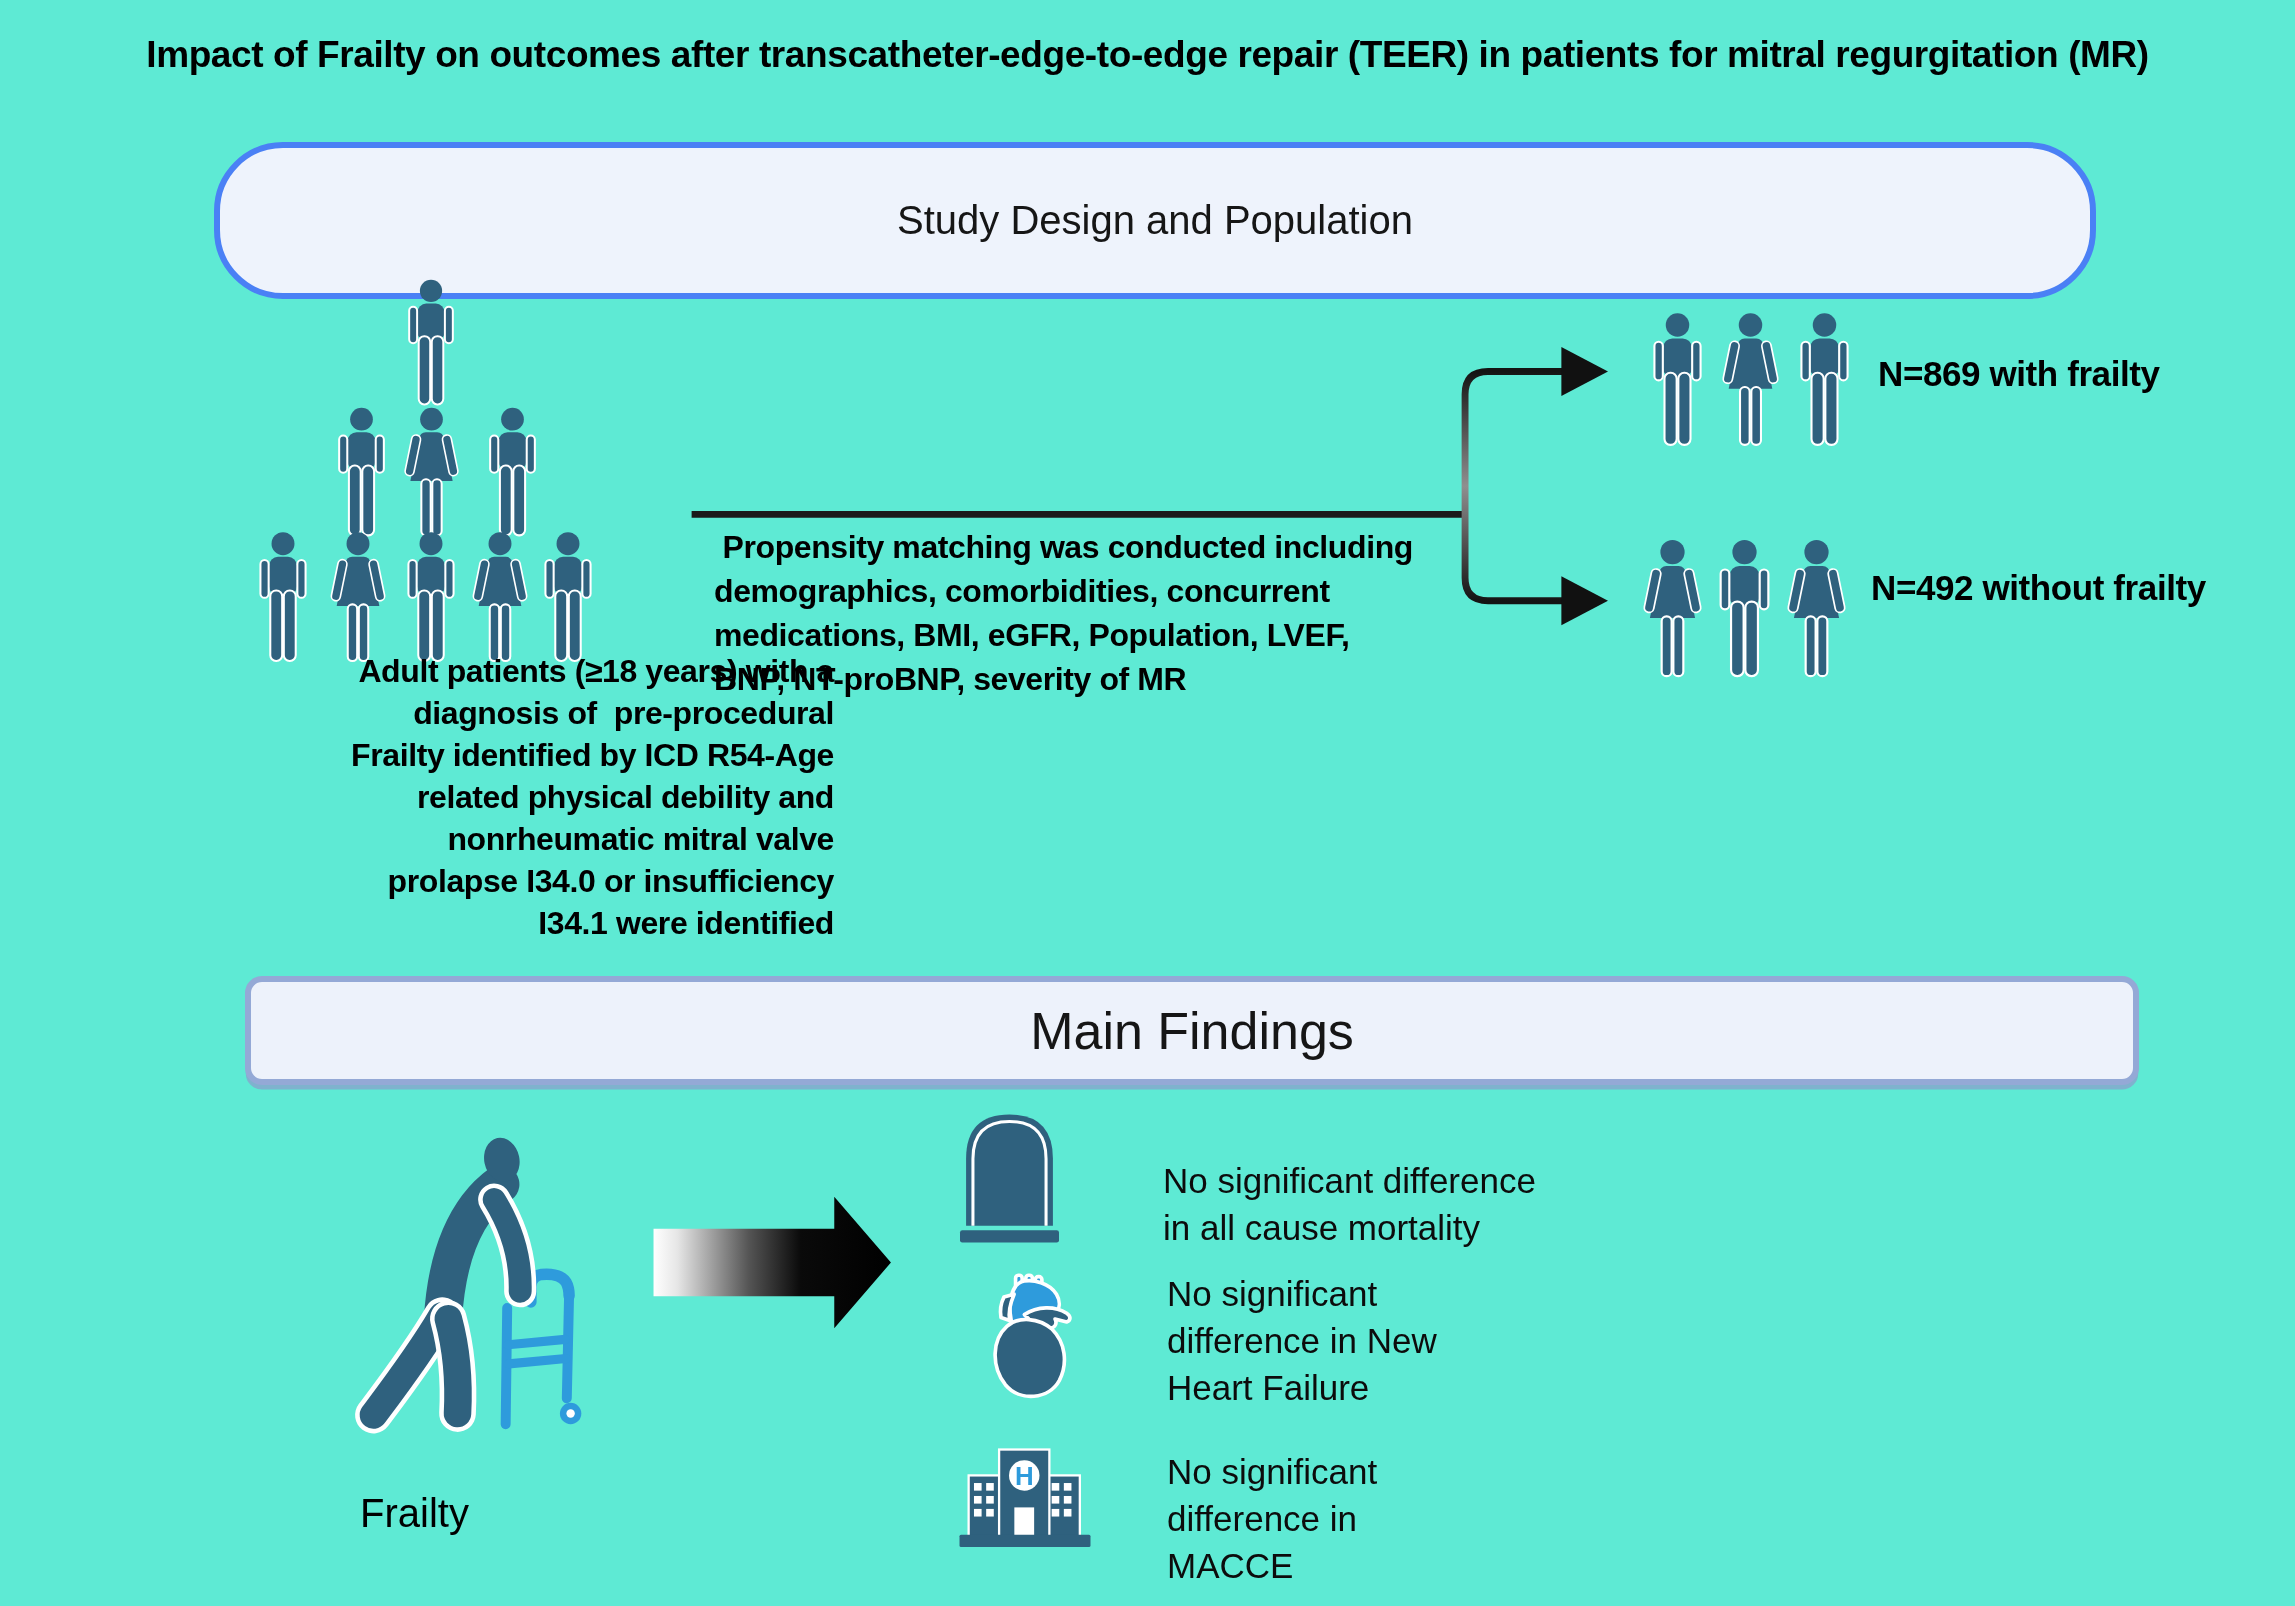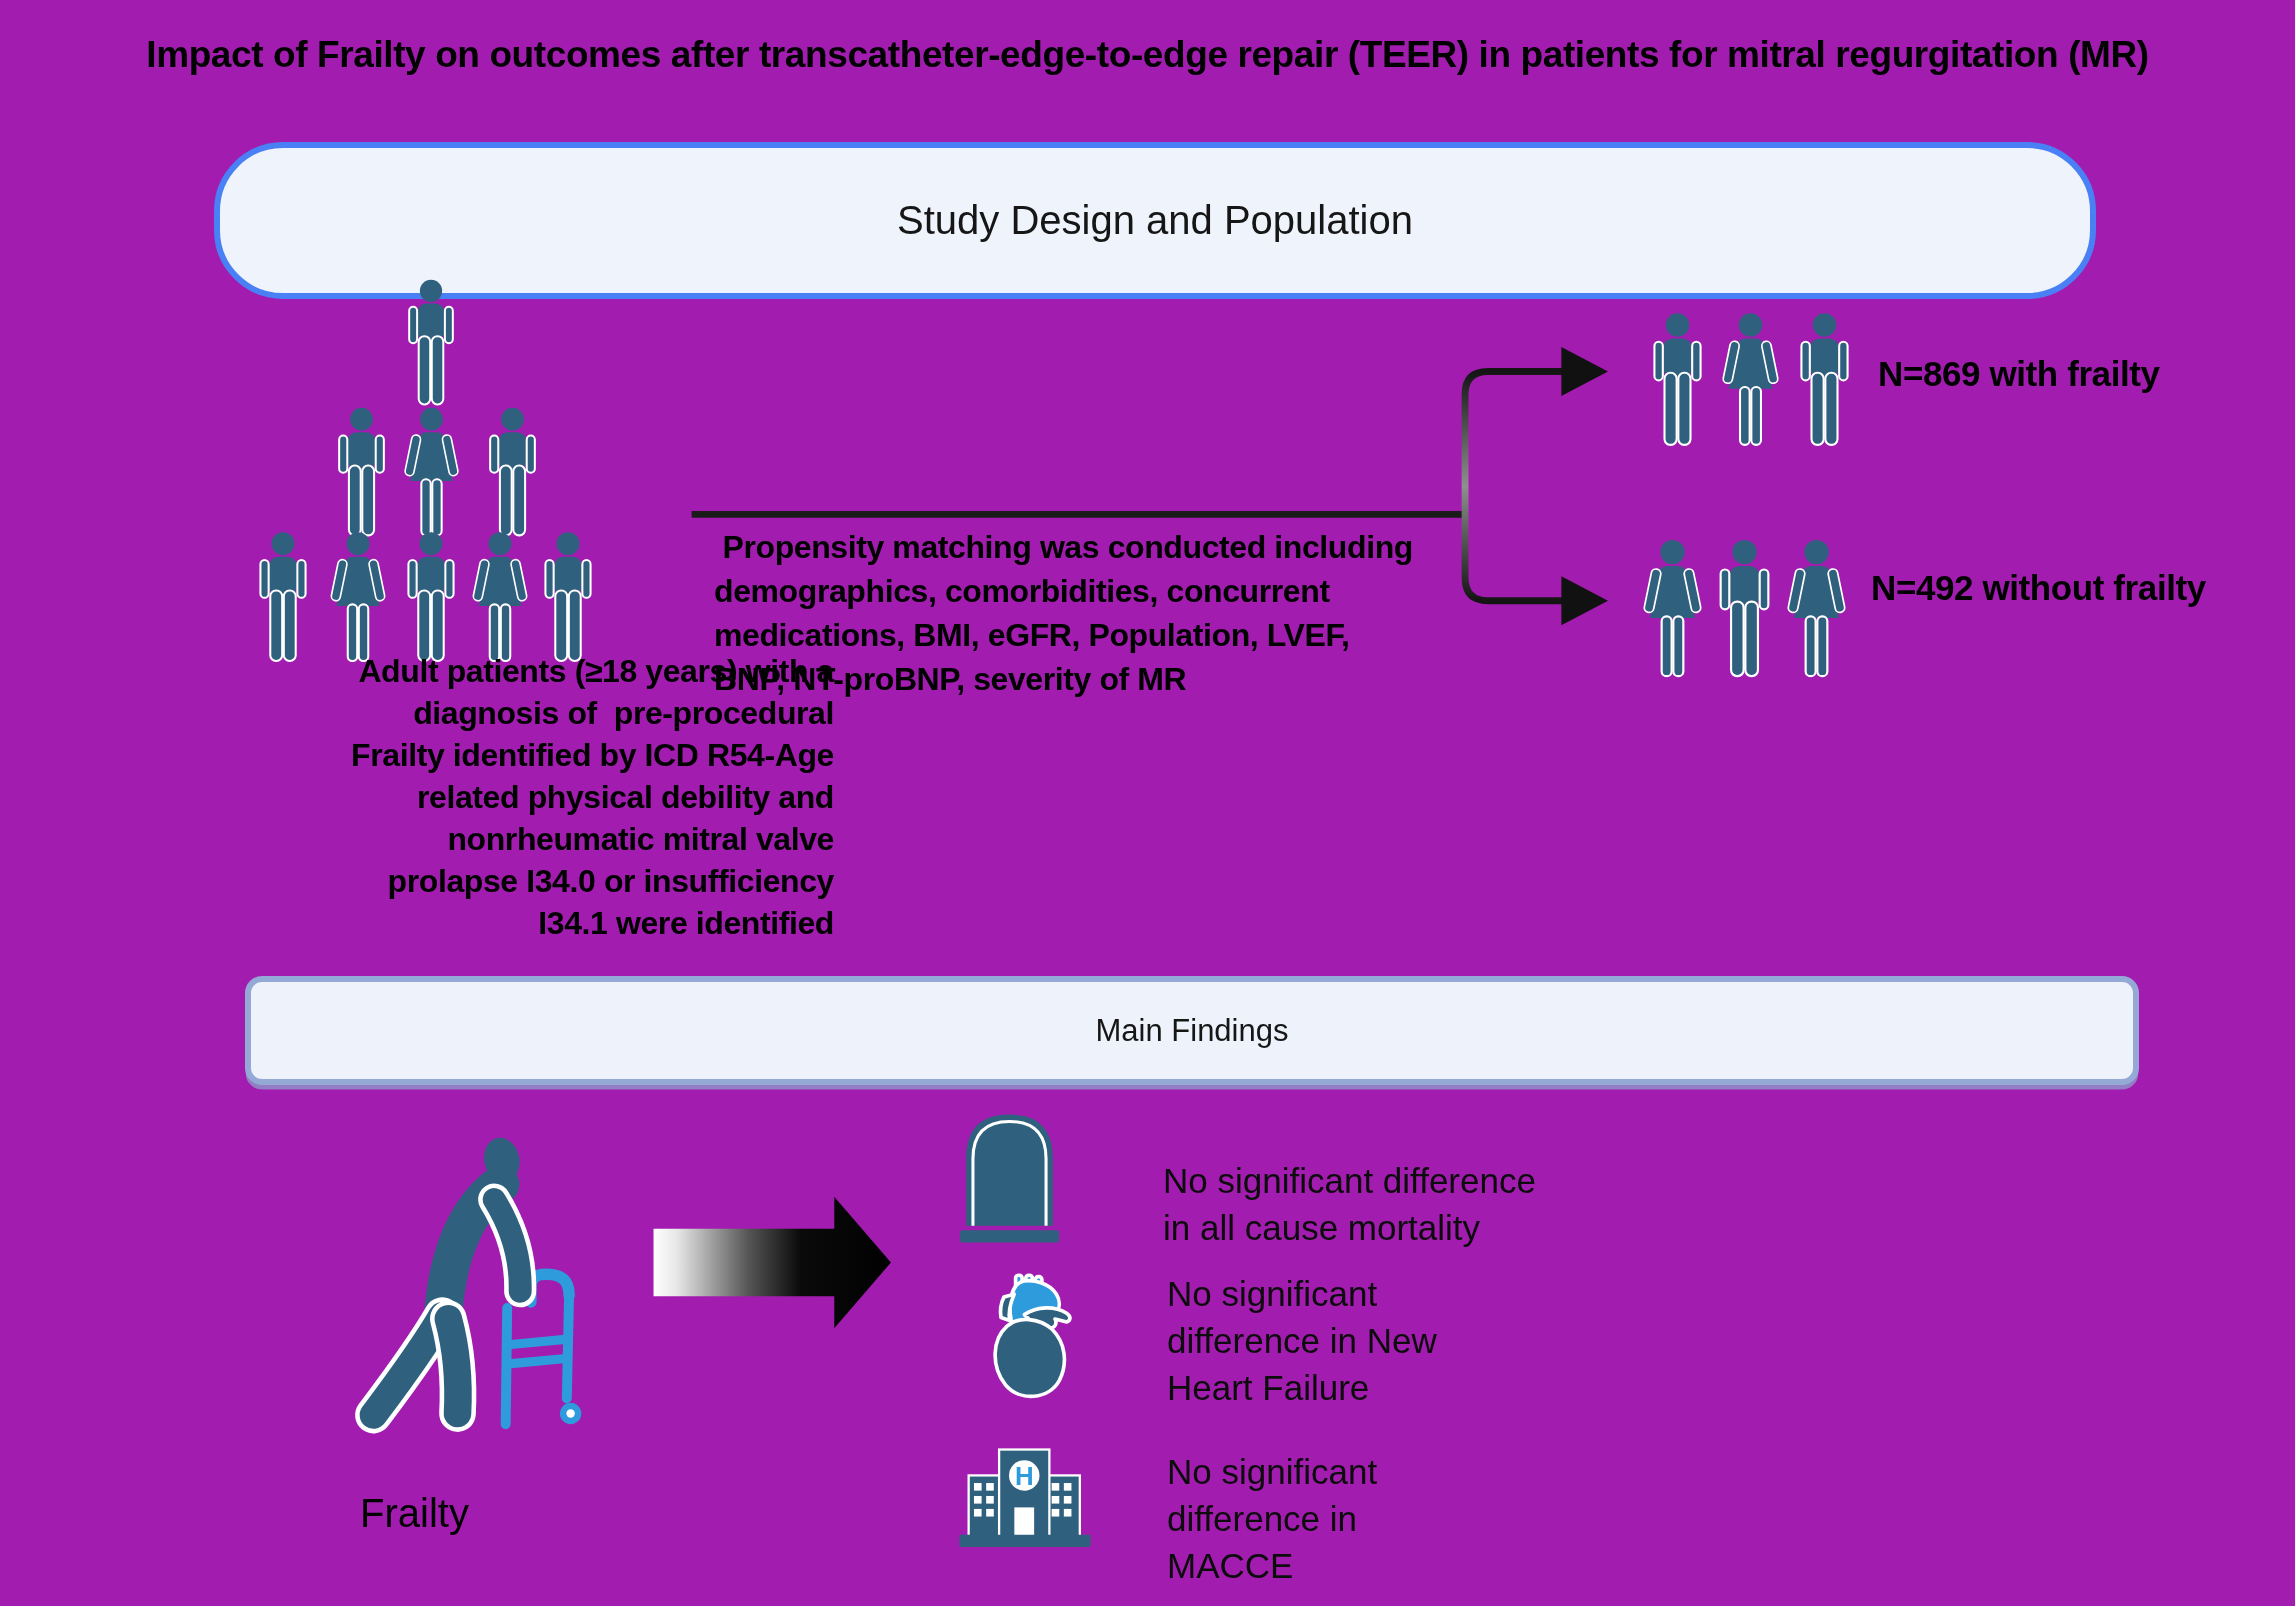--- a/index.html
+++ b/index.html
@@ -7,42 +7,42 @@
     --figure-teal:#2f617e;
     --accent-blue:#2e9bdc;
     --study-border:#4a80f5;
     --study-fill:#eef3fc;
     --findings-border:#94a9d6;
     --findings-fill:#edf2fb;
     --connector:#1b1b1b;
     --text:#000000;
   }
   #canvas{
-    position:relative;width:2295px;height:1607px;background:#a21caf;overflow:hidden;
+    position:relative;width:2295px;height:1607px;background:#5eead4;overflow:hidden;
     font-family:"Liberation Sans",sans-serif;color:var(--text);
   }
   .abs{position:absolute;}
   
   .main-title{
     left:0;top:34px;width:2295px;text-align:center;
     font-size:37px;font-weight:700;letter-spacing:-0.4px;white-space:pre;
   }
   .study-pill{
     left:214px;top:142px;width:1882px;height:157px;box-sizing:border-box;
     background:var(--study-fill);border:6.9px solid var(--study-border);border-radius:69px;
     display:flex;align-items:center;justify-content:center;
   }
   .study-pill span{font-size:40px;color:#161616;}
   .findings-box{
     left:245px;top:976px;width:1894px;height:109px;box-sizing:border-box;
     background:var(--findings-fill);border:6.1px solid var(--findings-border);border-radius:17px;
     box-shadow:0 5.4px 0 -0.8px rgba(139,159,204,0.75);
     display:flex;align-items:center;justify-content:center;
   }
-  .findings-box span{font-size:31px;color:#161616;}
+  .findings-box span{font-size:52px;color:#161616;}
   
   .pop-desc{
     left:176px;top:650px;width:658px;
     font-size:32px;font-weight:700;line-height:42px;letter-spacing:-0.4px;white-space:pre;text-align:right;
   }
   .cohort-a{
     left:692px;top:416px;width:788px;
     font-size:32px;font-weight:700;line-height:44px;letter-spacing:-0.4px;white-space:pre;
   }
   .cohort-b{

